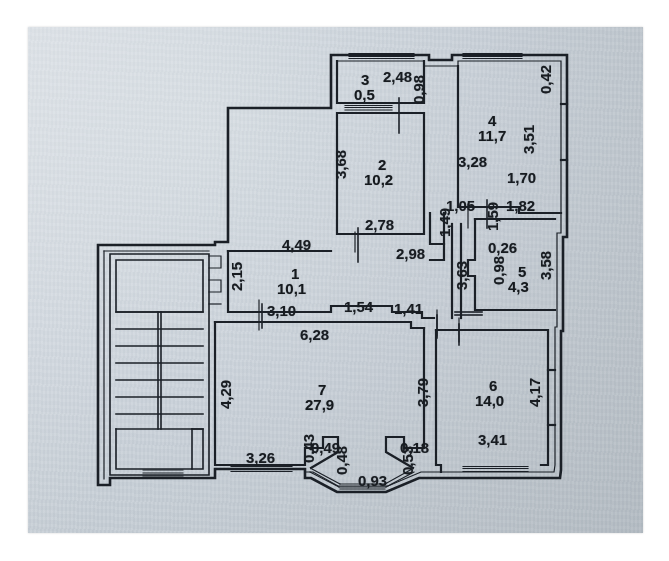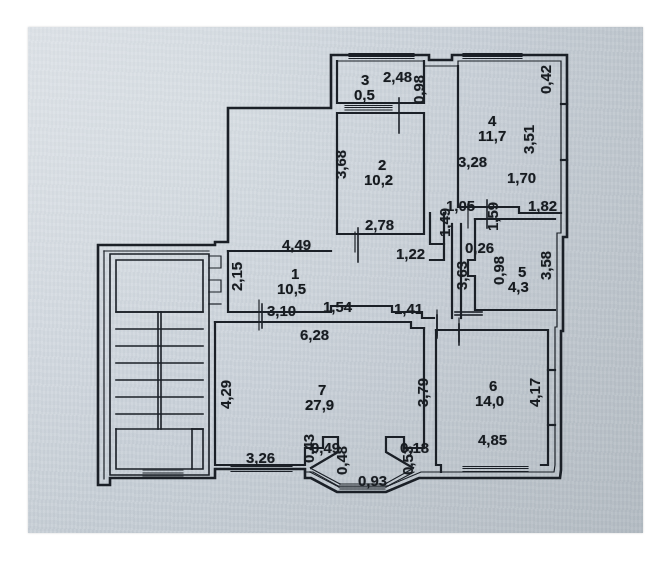--- a/index.html
+++ b/index.html
@@ -220,51 +220,51 @@
   <div class="lbl dim" style="left:365px;top:217px">2,78</div>
 
   <div class="lbl rn" style="left:488px;top:113px">4</div>
   <div class="lbl ra" style="left:478px;top:128px">11,7</div>
   <div class="lbl dim rot90" style="left:531px;top:72px">0,42</div>
   <div class="lbl dim rot90" style="left:514px;top:132px">3,51</div>
   <div class="lbl dim" style="left:458px;top:154px">3,28</div>
   <div class="lbl dim" style="left:507px;top:170px">1,70</div>
 
   <div class="lbl rn" style="left:291px;top:266px">1</div>
-  <div class="lbl ra" style="left:277px;top:281px">10,5</div>
+  <div class="lbl ra" style="left:277px;top:281px">10,1</div>
   <div class="lbl dim" style="left:282px;top:237px">4,49</div>
-  <div class="lbl dim" style="left:396px;top:246px">1,22</div>
+  <div class="lbl dim" style="left:396px;top:246px">2,98</div>
   <div class="lbl dim rot90" style="left:222px;top:269px">2,15</div>
   <div class="lbl dim" style="left:267px;top:303px">3,10</div>
-  <div class="lbl dim" style="left:323px;top:299px">1,54</div>
+  <div class="lbl dim" style="left:344px;top:299px">1,54</div>
   <div class="lbl dim" style="left:394px;top:301px">1,41</div>
   <div class="lbl dim" style="left:300px;top:327px">6,28</div>
 
   <div class="lbl dim" style="left:446px;top:198px">1,05</div>
   <div class="lbl dim rot90" style="left:430px;top:215px">1,49</div>
   <div class="lbl dim rot90" style="left:447px;top:268px">3,63</div>
 
   <div class="lbl rn" style="left:518px;top:264px">5</div>
   <div class="lbl ra" style="left:508px;top:279px">4,3</div>
-  <div class="lbl dim" style="left:528px;top:198px">1,82</div>
+  <div class="lbl dim" style="left:506px;top:198px">1,82</div>
   <div class="lbl dim rot90" style="left:478px;top:209px">1,59</div>
-  <div class="lbl dim" style="left:465px;top:240px">0,26</div>
+  <div class="lbl dim" style="left:488px;top:240px">0,26</div>
   <div class="lbl dim rot90" style="left:484px;top:263px">0,98</div>
   <div class="lbl dim rot90" style="left:531px;top:258px">3,58</div>
 
   <div class="lbl rn" style="left:318px;top:382px">7</div>
   <div class="lbl ra" style="left:305px;top:397px">27,9</div>
   <div class="lbl dim rot90" style="left:211px;top:387px">4,29</div>
   <div class="lbl dim" style="left:246px;top:450px">3,26</div>
   <div class="lbl dim rot90" style="left:294px;top:441px">0,43</div>
   <div class="lbl dim" style="left:311px;top:440px">0,49</div>
   <div class="lbl dim rot90" style="left:327px;top:453px">0,48</div>
   <div class="lbl dim" style="left:358px;top:473px">0,93</div>
   <div class="lbl dim rot90" style="left:393px;top:453px">0,53</div>
   <div class="lbl dim" style="left:400px;top:440px">0,18</div>
   <div class="lbl dim rot90" style="left:408px;top:385px">3,79</div>
 
   <div class="lbl rn" style="left:489px;top:378px">6</div>
   <div class="lbl ra" style="left:475px;top:393px">14,0</div>
-  <div class="lbl dim" style="left:478px;top:432px">4,85</div>
+  <div class="lbl dim" style="left:478px;top:432px">3,41</div>
   <div class="lbl dim rot90" style="left:520px;top:385px">4,17</div>
 
 </div>
 
 </body></html>

